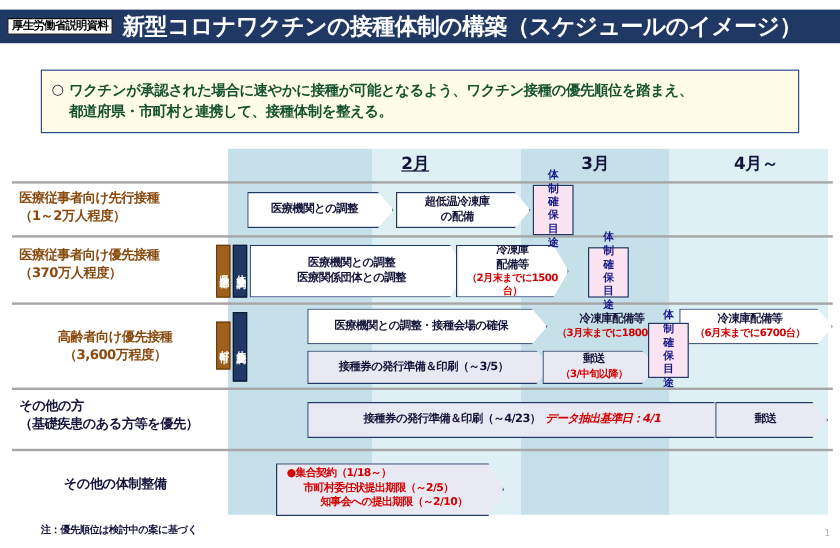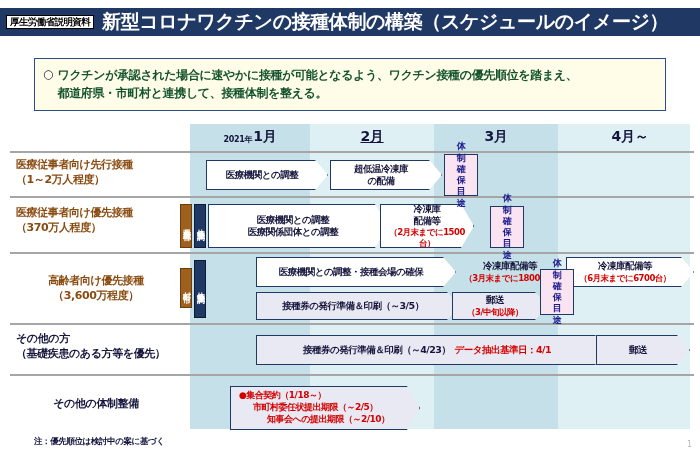--- a/index.html
+++ b/index.html
@@ -239,25 +239,21 @@
 </div>
 
 <div id="timeline">
 
   <div class="month-stripe stripe-a" style="left:190px; width:120px;"></div>
   <div class="month-stripe stripe-b" style="left:310px; width:124px;"></div>
   <div class="month-stripe stripe-a" style="left:434px; width:124px;"></div>
   <div class="month-stripe stripe-b" style="left:558px; width:132px;"></div>
 
   <div id="months-row">
-    <div class="month-head" style="left:190px; width:120px;">
-      <span class="yr">2021年</span>
-        <span>1月</span>
-    </div>
-    <div class="month-head" style="left:320px; width:104px;text-decoration:underline;">
+    <div class="month-head" style="left:294px; width:104px;text-decoration:underline;">
       <span>2月</span>
     </div>
     <div class="month-head" style="left:434px; width:124px;">
       <span>3月</span>
     </div>
     <div class="month-head" style="left:558px; width:144px;">
       <span>4月～</span>
     </div>
   </div>
 
@@ -322,21 +318,21 @@
     <span class="cl red" style="font-size:8.5px;">（3/中旬以降）</span>
   </div>
   <div class="pinkbox" style="left:540px; top:145px; width:34px; height:46px;">体
 制
 確
 保
 目
 途</div>
 
   <div class="chev chev-arrow chev-lav" style="left:256px; top:211px; width:352px; height:30px;">
-    <span>接種券の発行準備＆印刷（～4/23）</span><span class="red" style="margin-left:4px;">データ抽出基準日：4/1</span>
+    <span>接種券の発行準備＆印刷（～4/23）</span><span class="red" style="margin-left:4px;font-style:italic;">データ抽出基準日：4/1</span>
   </div>
   <div class="chev chev-arrow chev-lav" style="left:596px; top:211px; width:94px; height:30px;">郵送</div>
 
   <div class="chev chev-arrow chev-lav" style="left:230px; top:262px; width:190px; height:44px; flex-direction:column; align-items:flex-start; padding-left:8px; justify-content:center;">
     <span class="cl red" style="font-size:9px; text-align:left;">●集合契約（1/18～）</span>
     <span class="cl red" style="font-size:9px; text-align:right; padding-left:14px;">市町村委任状提出期限（～2/5）</span>
     <span class="cl red" style="font-size:9px; text-align:left; padding-left:28px;">知事会への提出期限（～2/10）</span>
   </div>
 
 </div>

